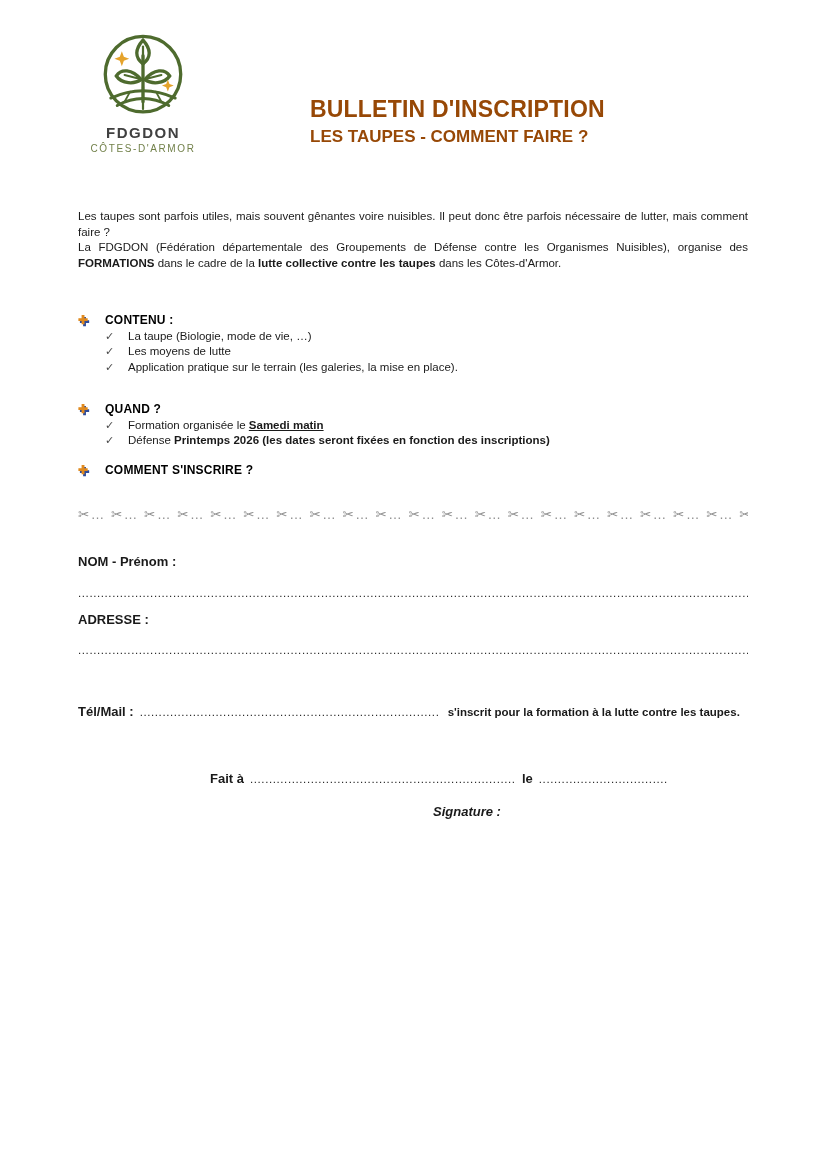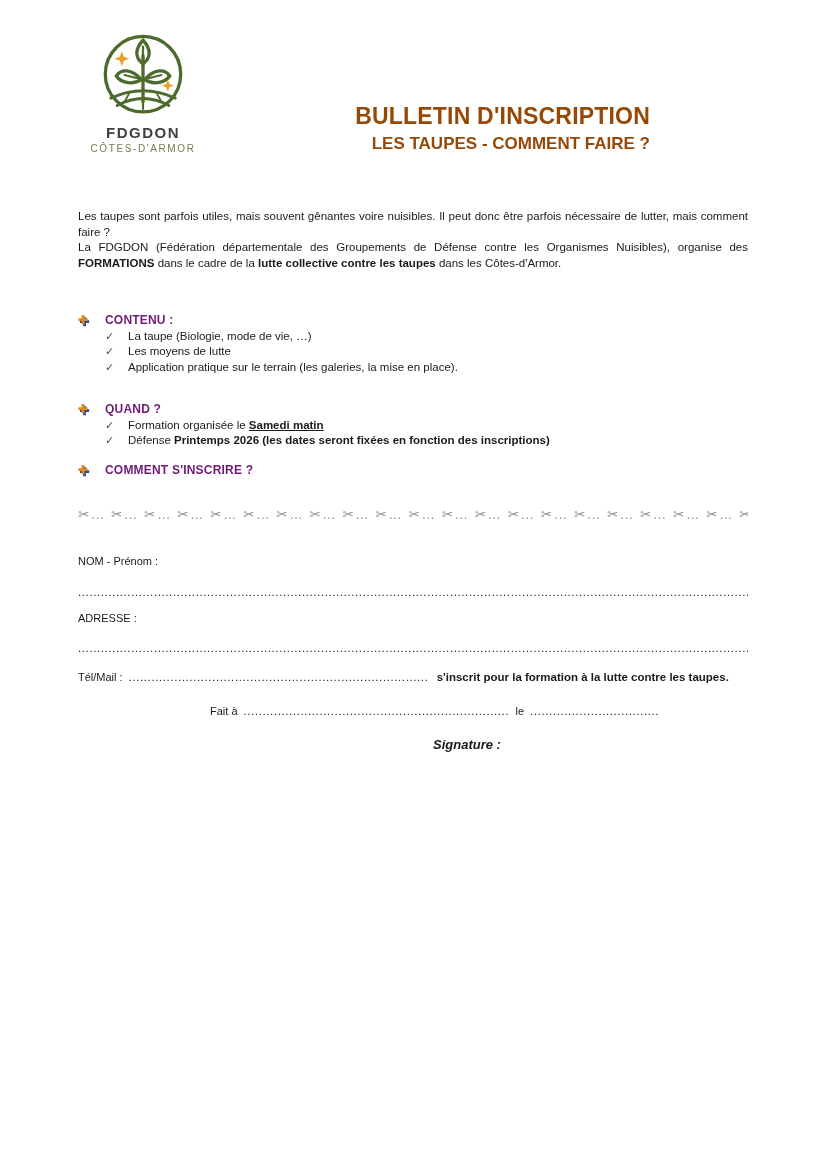--- a/index.html
+++ b/index.html
@@ -12,58 +12,58 @@
     overflow:hidden;
   }
 
   
   .logo-block{position:absolute;left:84px;top:28px;width:118px;text-align:center;}
   .logo-block svg{display:block;margin:0 auto;}
   .logo-name{font-size:15px;font-weight:bold;letter-spacing:1.5px;color:#404040;line-height:18px;}
   .logo-region{font-size:10px;letter-spacing:1.6px;color:#72814a;line-height:13px;}
 
   
-  .title-block{position:absolute;left:310px;top:103px;width:340px;text-align:right;color:#974806;}
+  .title-block{position:absolute;left:310px;top:96px;width:340px;text-align:left;color:#974806;}
   .doc-title{font-size:23px;font-weight:bold;line-height:27px;letter-spacing:0.2px;}
   .doc-subtitle{font-size:17px;font-weight:bold;line-height:22px;margin-top:3px;}
 
   
   .content{position:absolute;left:78px;top:209px;width:670px;font-size:11.5px;line-height:15.5px;}
   .intro{text-align:justify;}
   b{font-weight:bold;}
 
   .section{margin-top:42px;}
   .section.quand{margin-top:27px;}
   .section.inscrire{margin-top:14px;}
   .section-head{display:flex;align-items:baseline;}
   .plus-bullet{
     width:27px;flex:0 0 27px;
     font-size:12px;font-weight:bold;
     color:#e08a1e;
     text-shadow:1.5px 1.5px 0 #2d4b9b;
     line-height:15px;
   }
-  .section-title{font-weight:bold;color:#701a75;font-size:12px;letter-spacing:0.2px;}
+  .section-title{font-weight:bold;color:#000000;font-size:12px;letter-spacing:0.2px;}
   .check-item{display:flex;align-items:baseline;margin-left:27px;line-height:15.5px;}
   .check{width:23px;flex:0 0 23px;color:#4a4a4a;font-size:11px;}
   .u{ text-decoration:underline; }
 
   .inscrire-row{display:flex;}
   .inscrire-row .section-head{flex:0 0 196px;}
   .inscrire-col{font-size:11.5px;line-height:16px;}
 
   
   .cut-line{
     margin-top:29px;
     color:#8f8f8f;font-size:13.5px;letter-spacing:1.5px;
     white-space:nowrap;overflow:hidden;width:670px;height:18px;
   }
 
   
-  .form-label{font-weight:normal;font-size:11px;}
+  .form-label{font-weight:bold;font-size:13px;margin-top:32px;}
   .nom-row{margin-top:29px;}
   .dot-line{
     display:block;margin-top:15px;
     white-space:nowrap;overflow:hidden;width:670px;height:15px;
     font-size:11.5px;letter-spacing:0.6px;color:#222;
   }
   .adresse-row{margin-top:11px;}
   .telmail-row{margin-top:14px;display:flex;align-items:baseline;}
   .dots-inline{
     display:inline-block;white-space:nowrap;overflow:hidden;height:14px;

